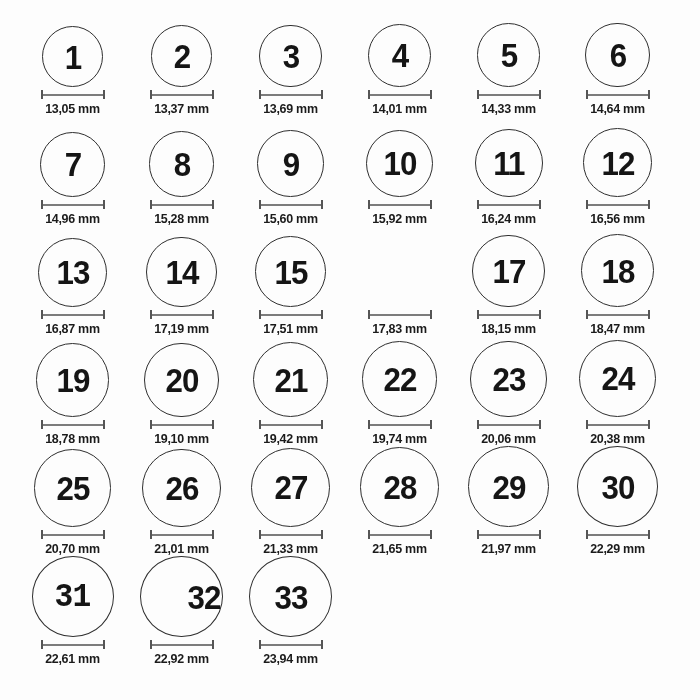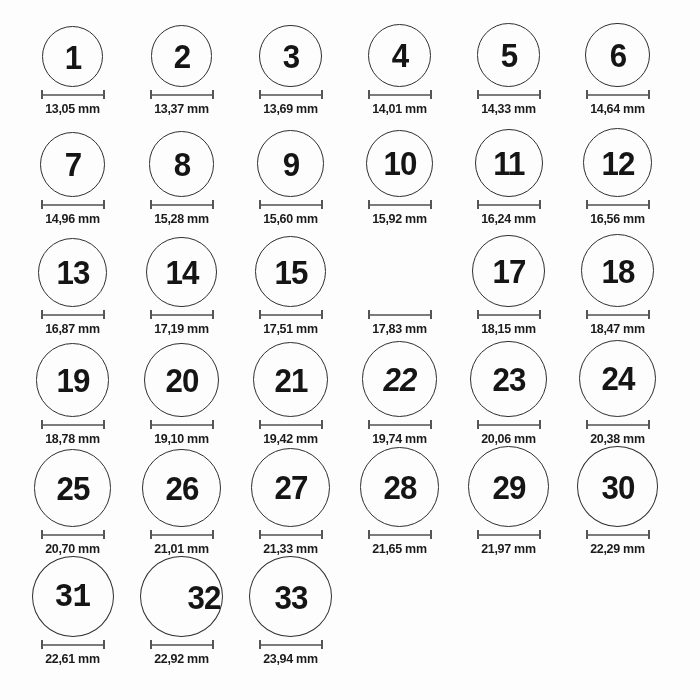--- a/index.html
+++ b/index.html
@@ -217,21 +217,21 @@
         <div class="diameter-label">19,10 mm</div>
       </div>
       <div class="cell">
         <div class="circle" style="width: 75px; height: 75px;">
           <span class="size-number">21</span>
         </div>
         <div class="ruler"></div>
         <div class="diameter-label">19,42 mm</div>
       </div>
       <div class="cell">
-        <div class="circle" style="width: 75.7px; height: 75.7px; font-style: italic;">
+        <div class="circle" style="width: 75.7px; height: 75.7px;">
           <span class="size-number">22</span>
         </div>
         <div class="ruler"></div>
         <div class="diameter-label">19,74 mm</div>
       </div>
       <div class="cell">
         <div class="circle" style="width: 76.4px; height: 76.4px;">
           <span class="size-number">23</span>
         </div>
         <div class="ruler"></div>

